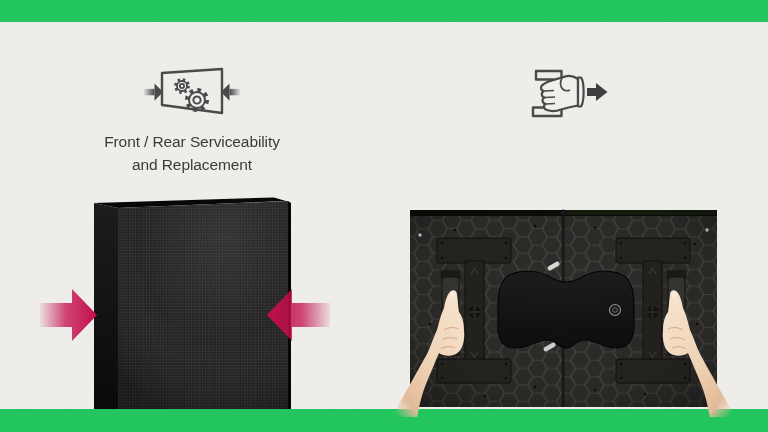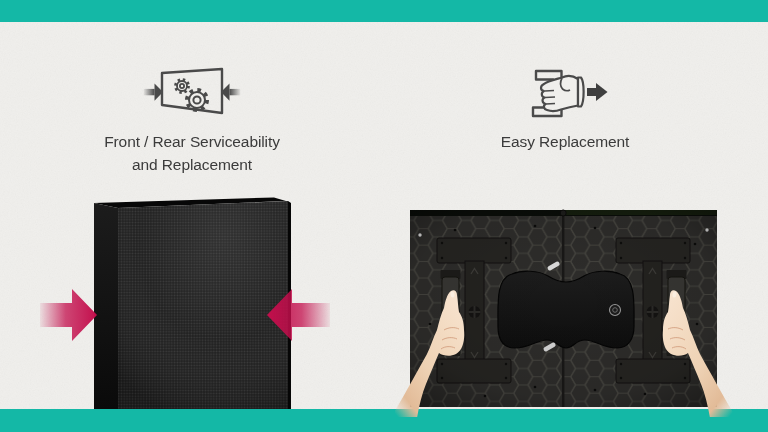--- a/index.html
+++ b/index.html
@@ -1,18 +1,18 @@
 <!DOCTYPE html>
 <html><head>
 <meta charset="utf-8">
 <style>
   html,body{margin:0;padding:0;background:#ffffff;}
   .canvas{
     position:relative;width:768px;height:432px;overflow:hidden;
-    background:#14b8a6;font-family:"Liberation Sans",sans-serif;
+    background:#22c55e;font-family:"Liberation Sans",sans-serif;
   }
   .band{position:absolute;left:0;top:22px;width:768px;height:387px;background:#f0efec;}
   .band svg{position:absolute;left:0;top:0;}
   .caption{
     position:absolute;width:300px;text-align:center;color:#3b3b3b;
     font-size:15.5px;line-height:23px;letter-spacing:-0.1px;
   }
   .caption-left{left:42px;top:130px;}
   .caption-right{left:415px;top:130px;}
   .icon{position:absolute;}
@@ -92,21 +92,20 @@
       <rect x="66" y="28" width="9.5" height="8" fill="#3f3f3f"></rect>
       <polygon points="75,23 86.5,32 75,41" fill="#3f3f3f"></polygon>
     </g>
   </svg>
 
   <div class="caption caption-left">
     <div>Front / Rear Serviceability</div>
     <div>and Replacement</div>
   </div>
   <div class="caption caption-right">
-    <div>Easy Replacement</div>
   </div>
 
   <svg class="illus illus-left" width="300" height="213" viewBox="0 0 300 213">
     <defs>
       <pattern id="dots" width="2.8" height="2.8" patternUnits="userSpaceOnUse">
         <rect width="2.8" height="2.8" fill="#141414"></rect>
         <rect x="0.45" y="0.45" width="1.9" height="1.9" fill="#383838"></rect>
       </pattern>
       <radialGradient id="sheen" cx="0.62" cy="0.18" r="0.9">
         <stop offset="0" stop-color="#9a9a9a" stop-opacity="0.16"></stop>

